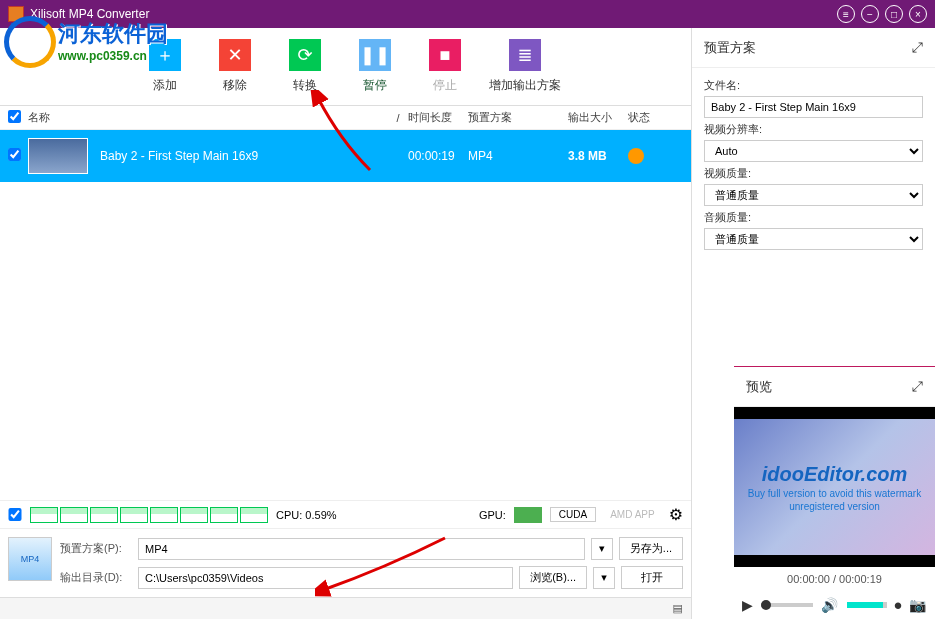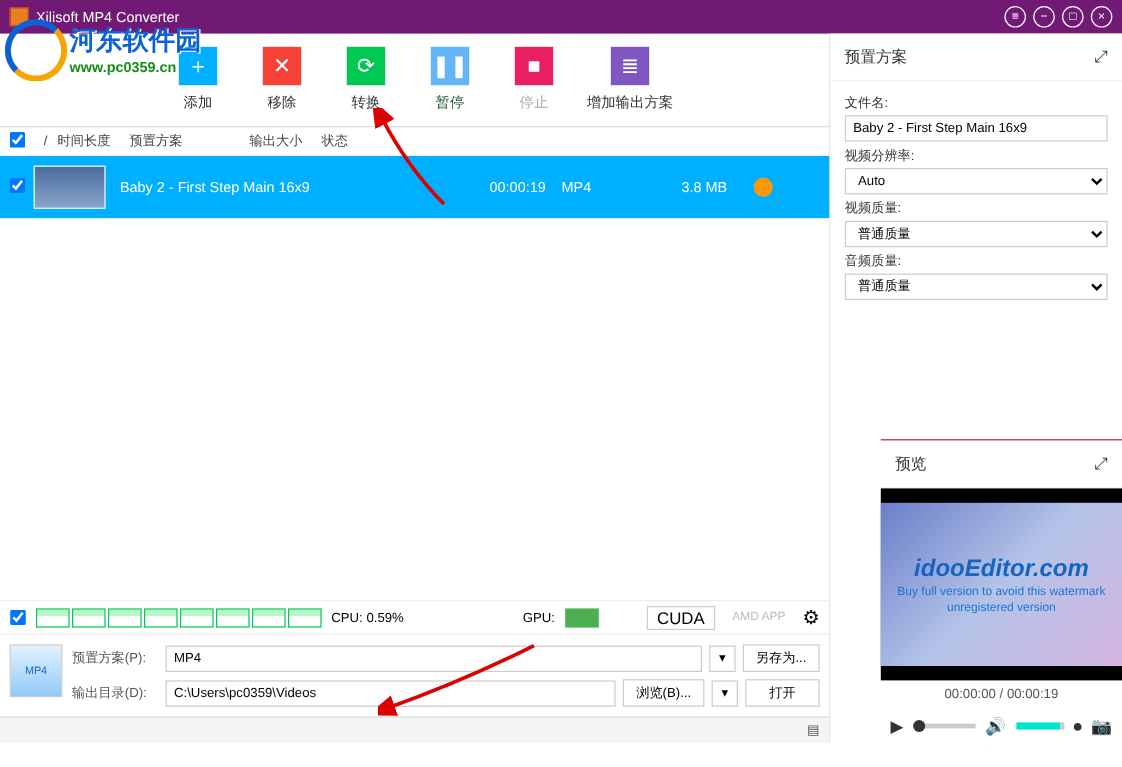--- a/index.html
+++ b/index.html
@@ -41,33 +41,33 @@
     .lh-size { width: 60px; }
     .lh-status { width: 30px; }
     
     .list-row { height: 52px; background: #00b0ff; display: flex; align-items: center; color: #fff; font-size: 12px; padding-left: 8px; }
     .lr-check { width: 20px; }
     .lr-thumb { width: 60px; height: 36px; background: linear-gradient(#4a6b9e, #8aa5cc); margin-right: 12px; border: 1px solid #fff; }
     .lr-name { width: 288px; }
     .lr-slash { width: 20px; }
     .lr-dur { width: 60px; }
     .lr-profile { width: 100px; }
-    .lr-size { width: 60px; }
+    .lr-size { width: 60px; font-weight: bold; }
     .lr-status { width: 28px; }
     .status-clock { width: 16px; height: 16px; background: #ff9800; border-radius: 50%; }
     
     .list-body { flex: 1; background: #fff; }
     
     .perf-bar { height: 28px; display: flex; align-items: center; padding: 0 8px; gap: 8px; font-size: 11px; border-top: 1px solid #eee; }
     .perf-check { width: 14px; }
     .perf-cores { display: flex; gap: 2px; }
     .perf-core { width: 28px; height: 16px; border: 1px solid #00c853; background: linear-gradient(#b9f6ca 40%, #fff 40%); }
     .perf-spacer { flex: 1; }
     .gpu-badge { width: 28px; height: 16px; background: #4caf50; }
-    .cuda-btn { border: 1px solid #ccc; padding: 1px 8px; font-size: 14px; margin-left: 32px; }
+    .cuda-btn { border: 1px solid #ccc; padding: 1px 8px; font-size: 10px; }
     .amd-btn { color: #bbb; padding: 1px 6px; font-size: 10px; }
     .gear-icon { font-size: 16px; cursor: pointer; }
     
     .output-panel { padding: 8px; border-top: 1px solid #eee; display: flex; gap: 8px; }
     .op-icon { width: 44px; height: 44px; background: linear-gradient(#e3f2fd, #90caf9); border: 1px solid #ccc; display: flex; align-items: center; justify-content: center; font-size: 9px; color: #1565c0; }
     .op-fields { flex: 1; display: flex; flex-direction: column; gap: 6px; }
     .op-row { display: flex; align-items: center; gap: 6px; font-size: 11px; }
     .op-label { width: 72px; color: #555; }
     .op-input { flex: 1; border: 1px solid #ccc; padding: 3px 6px; font-size: 11px; height: 22px; }
     .op-dd { width: 22px; height: 22px; border: 1px solid #ccc; display: flex; align-items: center; justify-content: center; cursor: pointer; }
@@ -148,20 +148,21 @@
         <span class="tb-label" style="color:#aaa">停止</span>
       </div>
       <div class="tb-item" style="width:90px">
         <div class="tb-icon bg-purple">≣</div>
         <span class="tb-label">增加输出方案</span>
       </div>
     </div>
 
     <div class="list-header">
       <div class="lh-check"><input type="checkbox" checked="" style=""></div>
+      <div class="lh-name">名称</div>
       <div class="lh-slash">/</div>
       <div class="lh-dur">时间长度</div>
       <div class="lh-profile">预置方案</div>
       <div class="lh-size">输出大小</div>
       <div class="lh-status">状态</div>
     </div>
 
     <div class="list-row">
       <div class="lr-check"><input type="checkbox" checked="" style=""></div>
       <div class="lr-thumb"></div>

